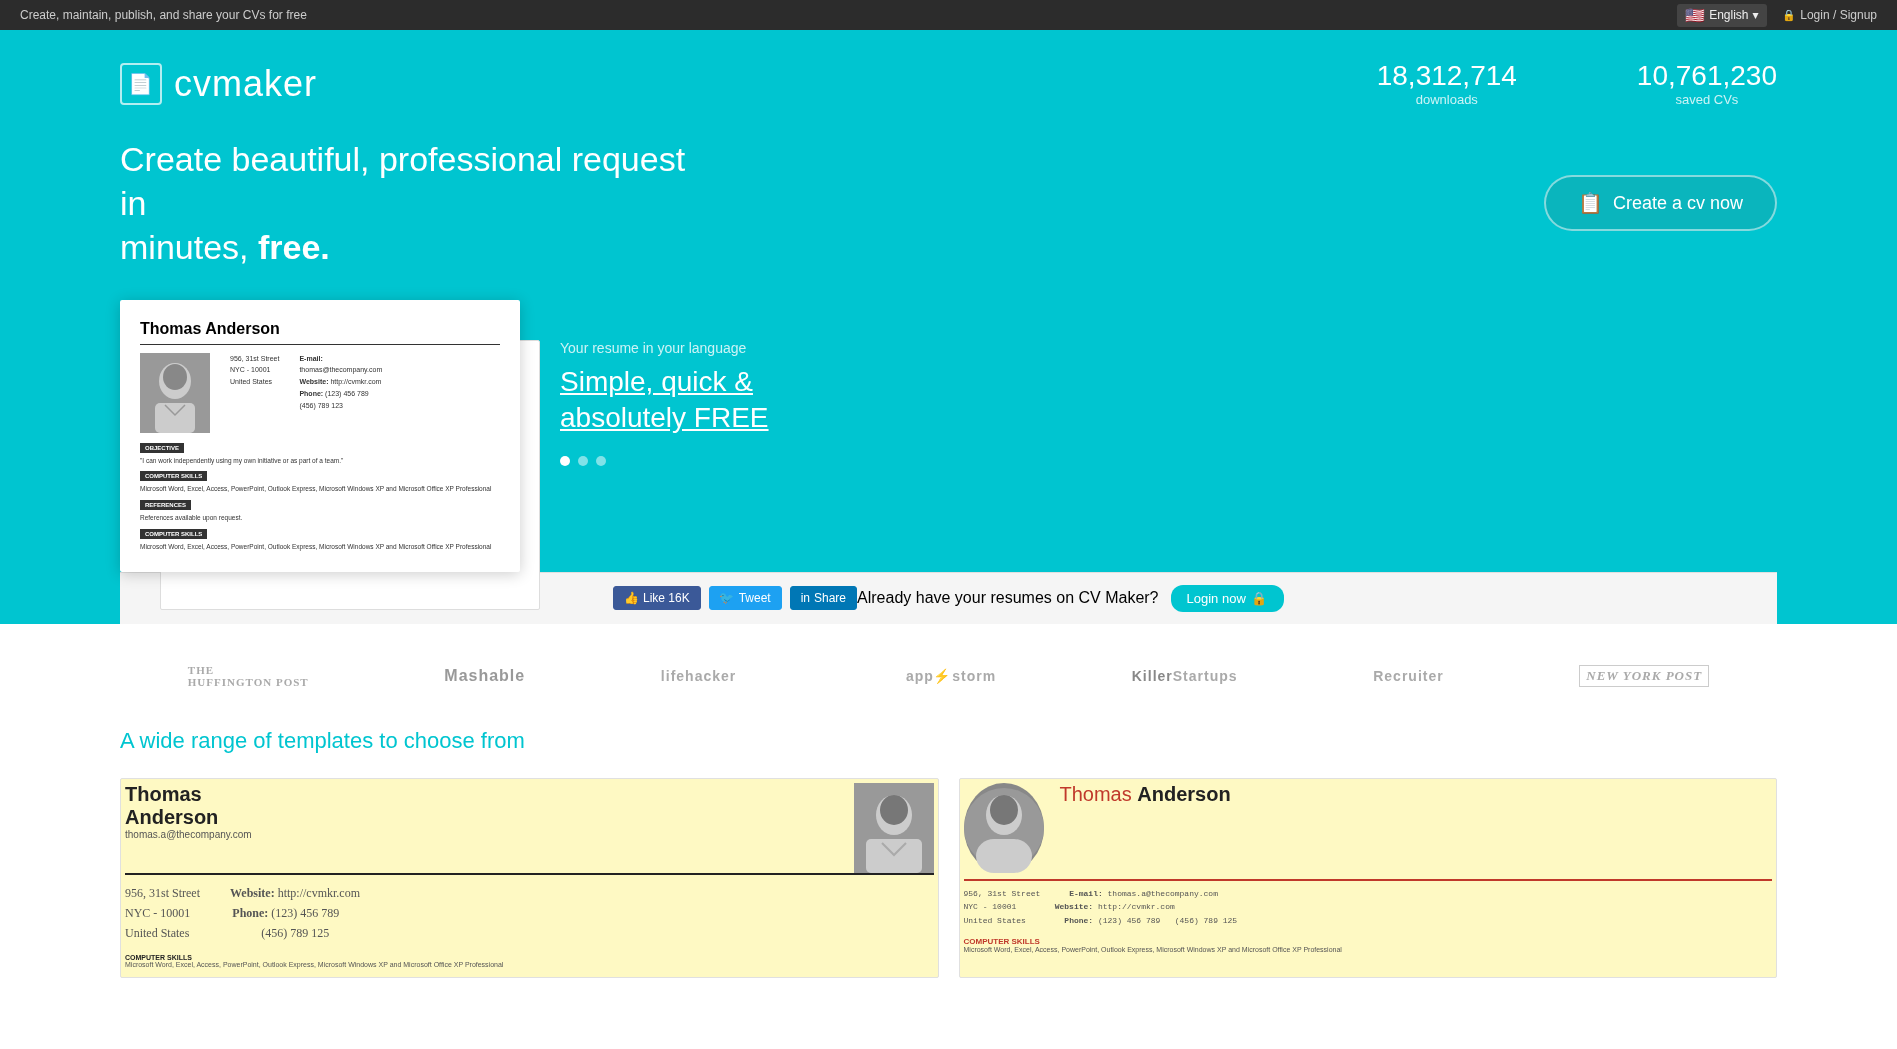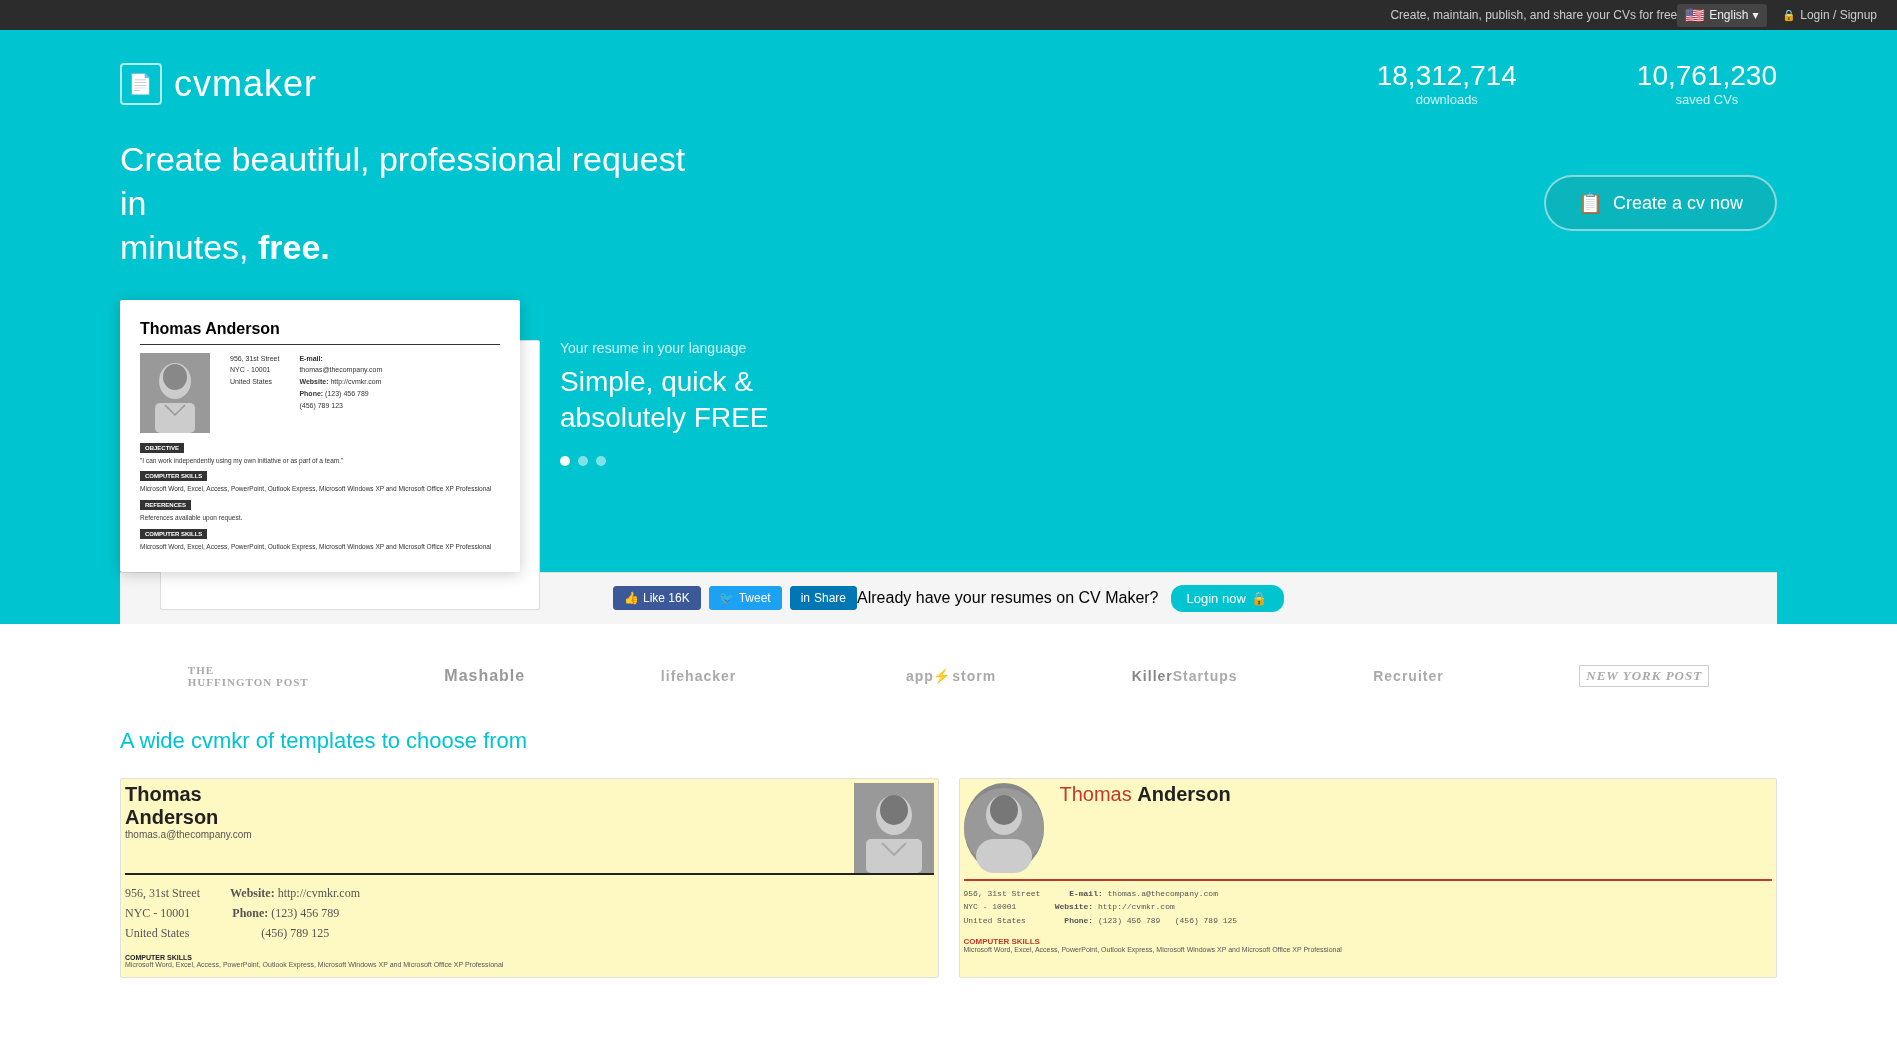--- a/index.html
+++ b/index.html
@@ -9,21 +9,21 @@
     .top-bar {
       background: #2c2c2c;
       color: #ccc;
       display: flex;
       justify-content: space-between;
       align-items: center;
       padding: 0 20px;
       height: 30px;
       font-size: 12px;
     }
-    .top-bar-left { flex: 1; text-align: right; }
+    .top-bar-left { flex: 1; text-align: left; }
     .top-bar-right { display: flex; align-items: center; gap: 16px; }
     .lang-selector {
       display: flex; align-items: center; gap: 4px;
       background: #444; border-radius: 3px; padding: 2px 8px;
       cursor: pointer; color: #eee; font-size: 12px;
     }
     .login-link { color: #ccc; text-decoration: none; font-size: 12px; display: flex; align-items: center; gap: 4px; }
     .lock-icon { font-size: 11px; }
 
     
@@ -126,21 +126,21 @@
       font-size: 6px; font-weight: bold;
       padding: 2px 5px; display: inline-block; margin-bottom: 3px;
     }
     .cv-section-text { font-size: 6.5px; line-height: 1.5; color: #333; }
 
     .side-panel {
       flex: 1;
       padding-top: 40px;
     }
     .side-panel-sub { color: rgba(255,255,255,0.8); font-size: 14px; margin-bottom: 8px; }
-    .side-panel-main { color: white; font-size: 28px; font-weight: 300; line-height: 1.3; margin-bottom: 20px; }
+    .side-panel-main { color: white; font-size: 28px; font-weight: 300; line-height: 1.3; margin-bottom: 20px; text-decoration: underline; }
     .dots { display: flex; gap: 8px; margin-top: 16px; }
     .dot { width: 10px; height: 10px; border-radius: 50%; background: rgba(255,255,255,0.5); }
     .dot.active { background: white; }
 
     
     .hero-footer {
       background: #f5f5f5;
       border-top: 1px solid #e0e0e0;
       display: flex;
       justify-content: center;
@@ -376,21 +376,21 @@
   <div class="press-logo mashable">Mashable</div>
   <div class="press-logo lifehacker">lifehacker</div>
   <div class="press-logo appstorm">app<span style="color:#f80;">⚡</span>storm</div>
   <div class="press-logo killerstartups"><strong style="color:#888;">Killer</strong>Startups</div>
   <div class="press-logo recruiter">Recruiter</div>
   <div class="press-logo nypost"><em>NEW YORK POST</em></div>
 </div>
 
 <div class="templates-section">
   <div class="templates-heading">
-    <span>A wide cvmkr of </span><span style="color:#00c5d0;">templates</span><span> to choose from</span>
+    <span>A wide range of </span><span style="color:#00c5d0;">templates</span><span> to choose from</span>
   </div>
   <div class="templates-grid">
 
     <div class="template-card">
       <div style="overflow:hidden;">
         <div class="tpl1-photo">
           <svg width="80" height="90" viewBox="0 0 80 90">
             <rect width="80" height="90" fill="#999"></rect>
             <ellipse cx="40" cy="32" rx="18" ry="20" fill="#ccc"></ellipse>
             <ellipse cx="40" cy="27" rx="14" ry="15" fill="#777"></ellipse>

